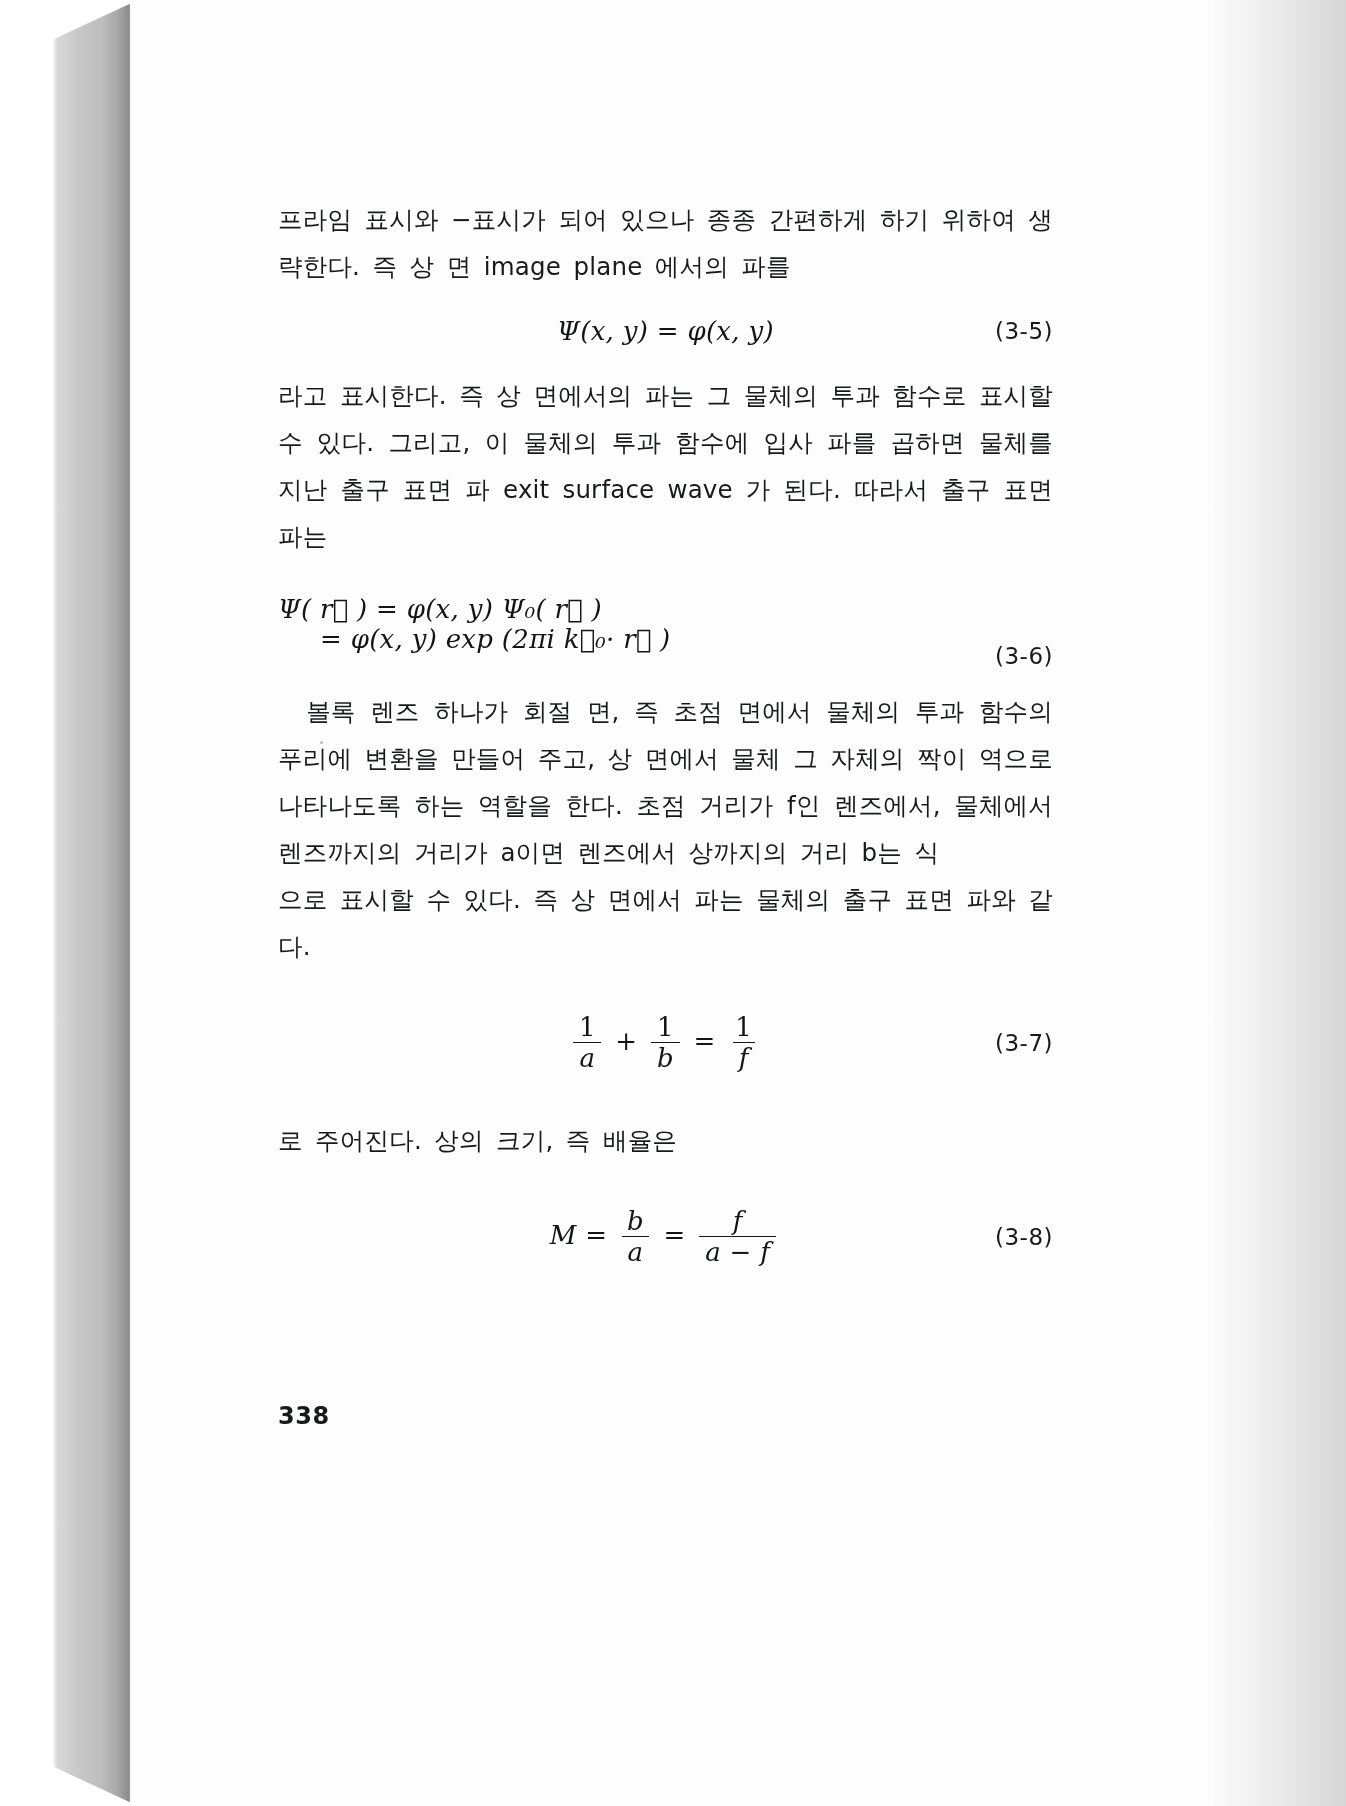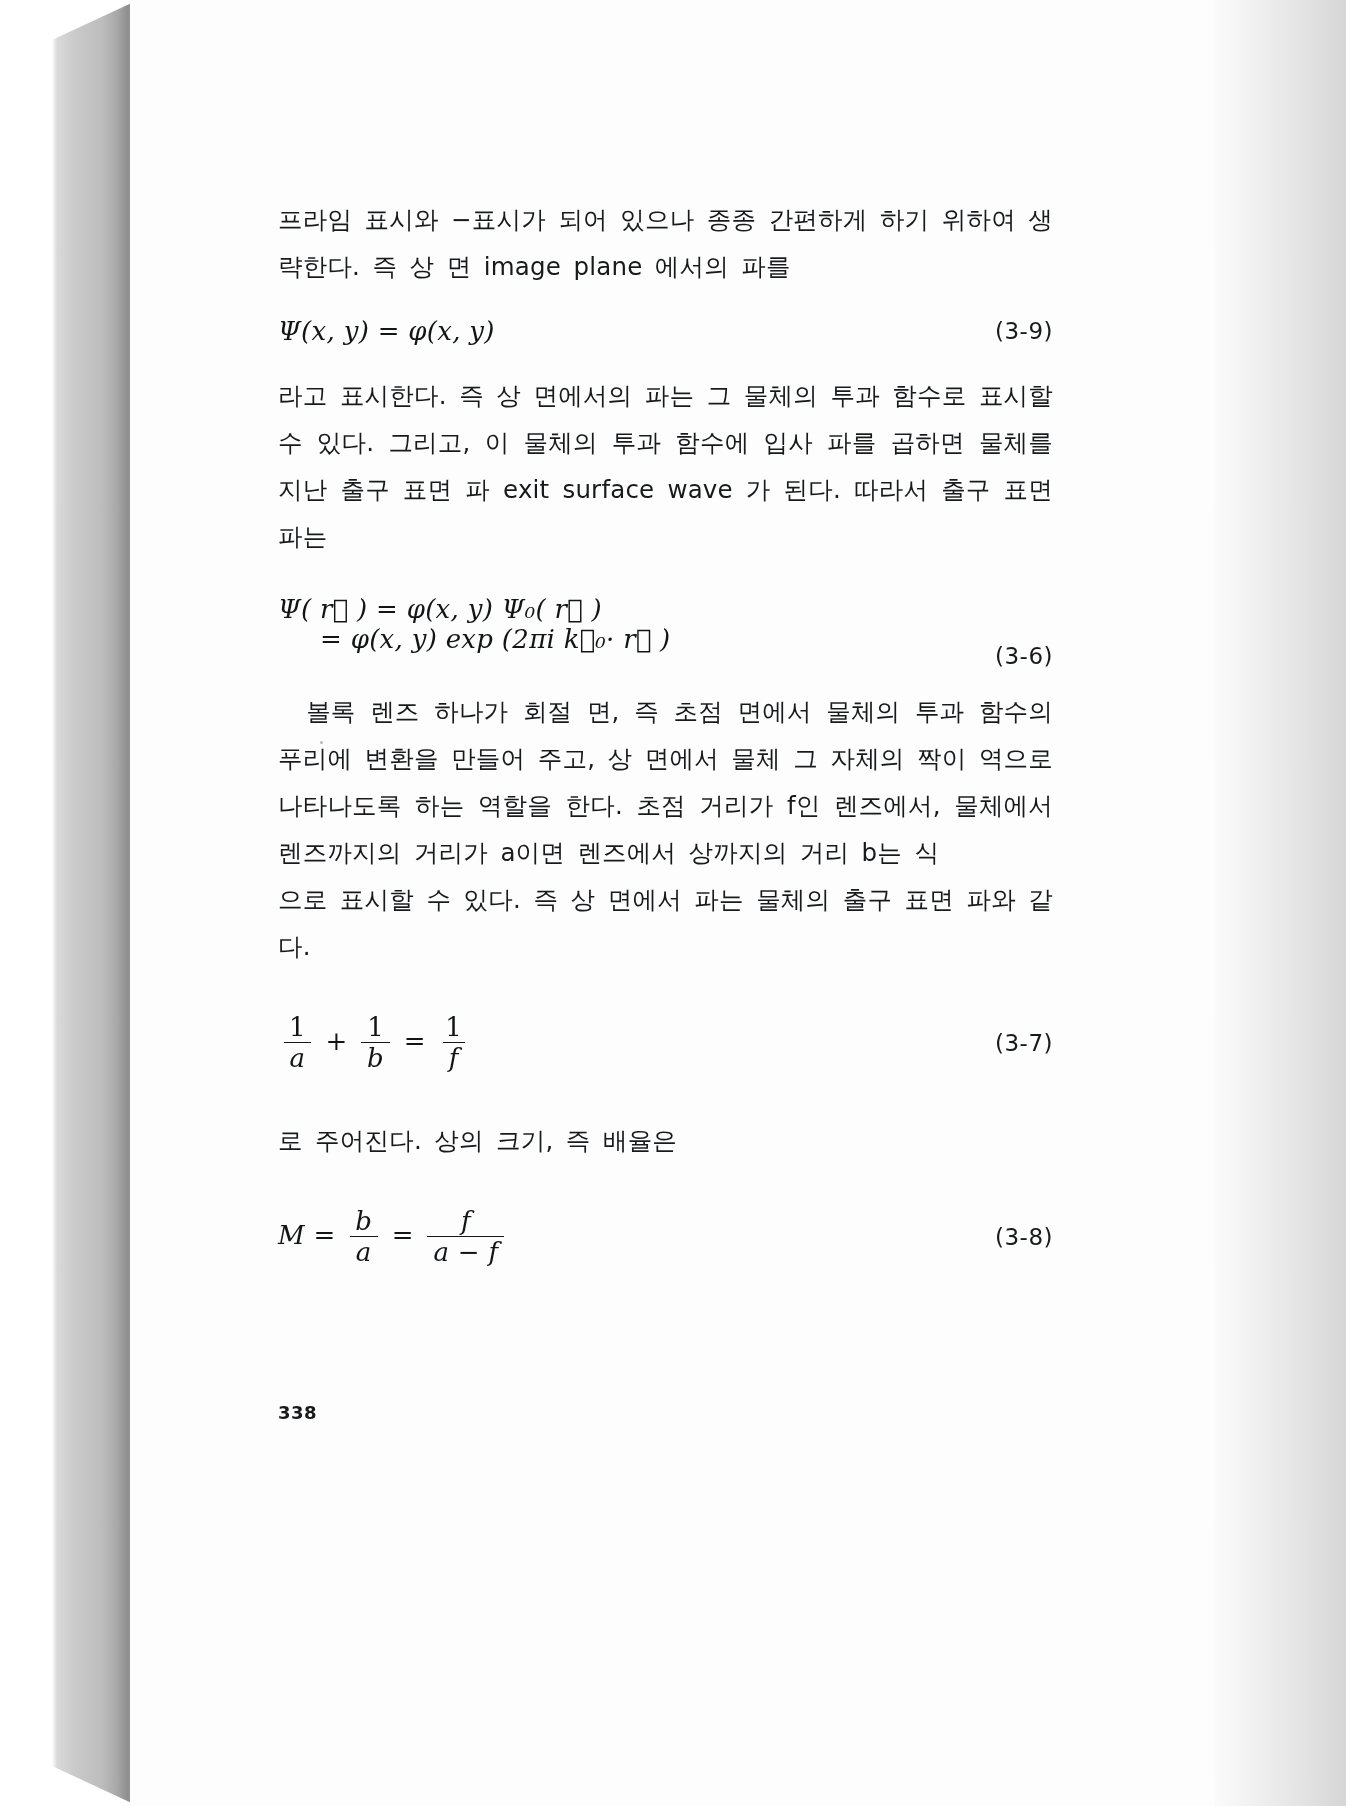--- a/index.html
+++ b/index.html
@@ -91,20 +91,21 @@
     letter-spacing: 0.2px;
     color: #17191b;
   }
   p.body.indent { text-indent: 1.15em; }
 
   
   .eq-row {
     position: relative;
     display: flex;
     align-items: center;
+    justify-content: center;
     font-family: "DejaVu Serif", serif;
   }
   .eq-num {
     position: absolute;
     right: 0;
     font-family: "DejaVu Sans", sans-serif;
     font-size: 23px;
     color: #17191b;
     letter-spacing: 0.5px;
   }
@@ -133,21 +134,21 @@
   .spacer-md { height: 34px; }
   .spacer-lg { height: 44px; }
 
   
   .folio {
     position: absolute;
     left: 278px;
     top: 1402px;
     font-family: "DejaVu Sans", sans-serif;
     font-weight: bold;
-    font-size: 18px;
+    font-size: 24px;
     letter-spacing: 0.5px;
     color: #17191b;
   }
 
   
   .speck {
     position: absolute;
     left: 320px;
     top: 741px;
     width: 3px; height: 3px;
@@ -171,21 +172,21 @@
   <div class="speck"></div>
 
   <div class="content">
 
     <p class="body">프라임 표시와 −표시가 되어 있으나 종종 간편하게 하기 위하여 생략한다. 즉 상 면 image plane 에서의 파를</p>
 
     <div class="spacer-sm"></div>
 
     <div class="eq-row">
       <span class="eq-body">Ψ(x, y) = φ(x, y)</span>
-      <span class="eq-num">(3-9)</span>
+      <span class="eq-num">(3-5)</span>
     </div>
 
     <div class="spacer-sm"></div>
 
     <p class="body">라고 표시한다. 즉 상 면에서의 파는 그 물체의 투과 함수로 표시할 수 있다. 그리고, 이 물체의 투과 함수에 입사 파를 곱하면 물체를 지난 출구 표면 파 exit surface wave 가 된다. 따라서 출구 표면 파는</p>
 
     <div class="spacer-md"></div>
 
     <div style="position:relative;">
       <div class="eq-row" style="justify-content:flex-start;">

